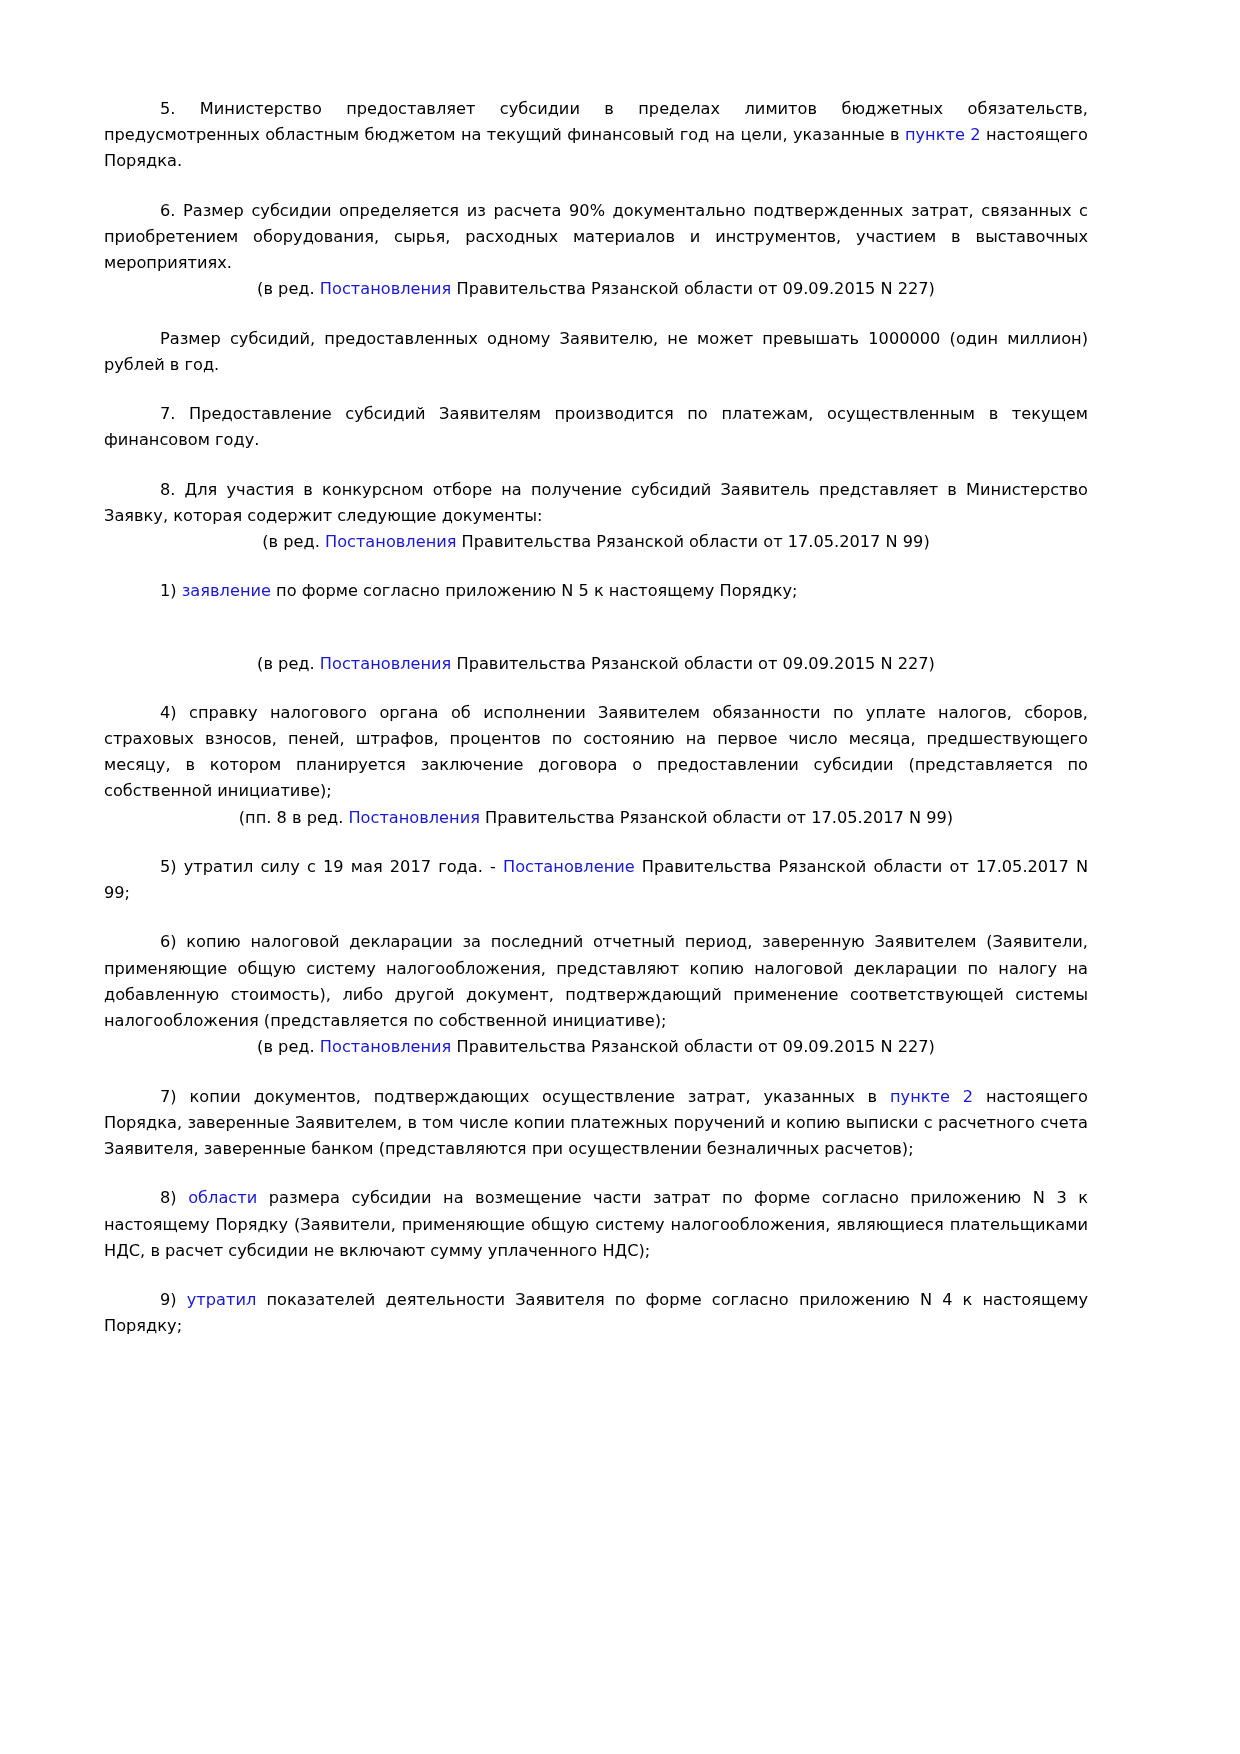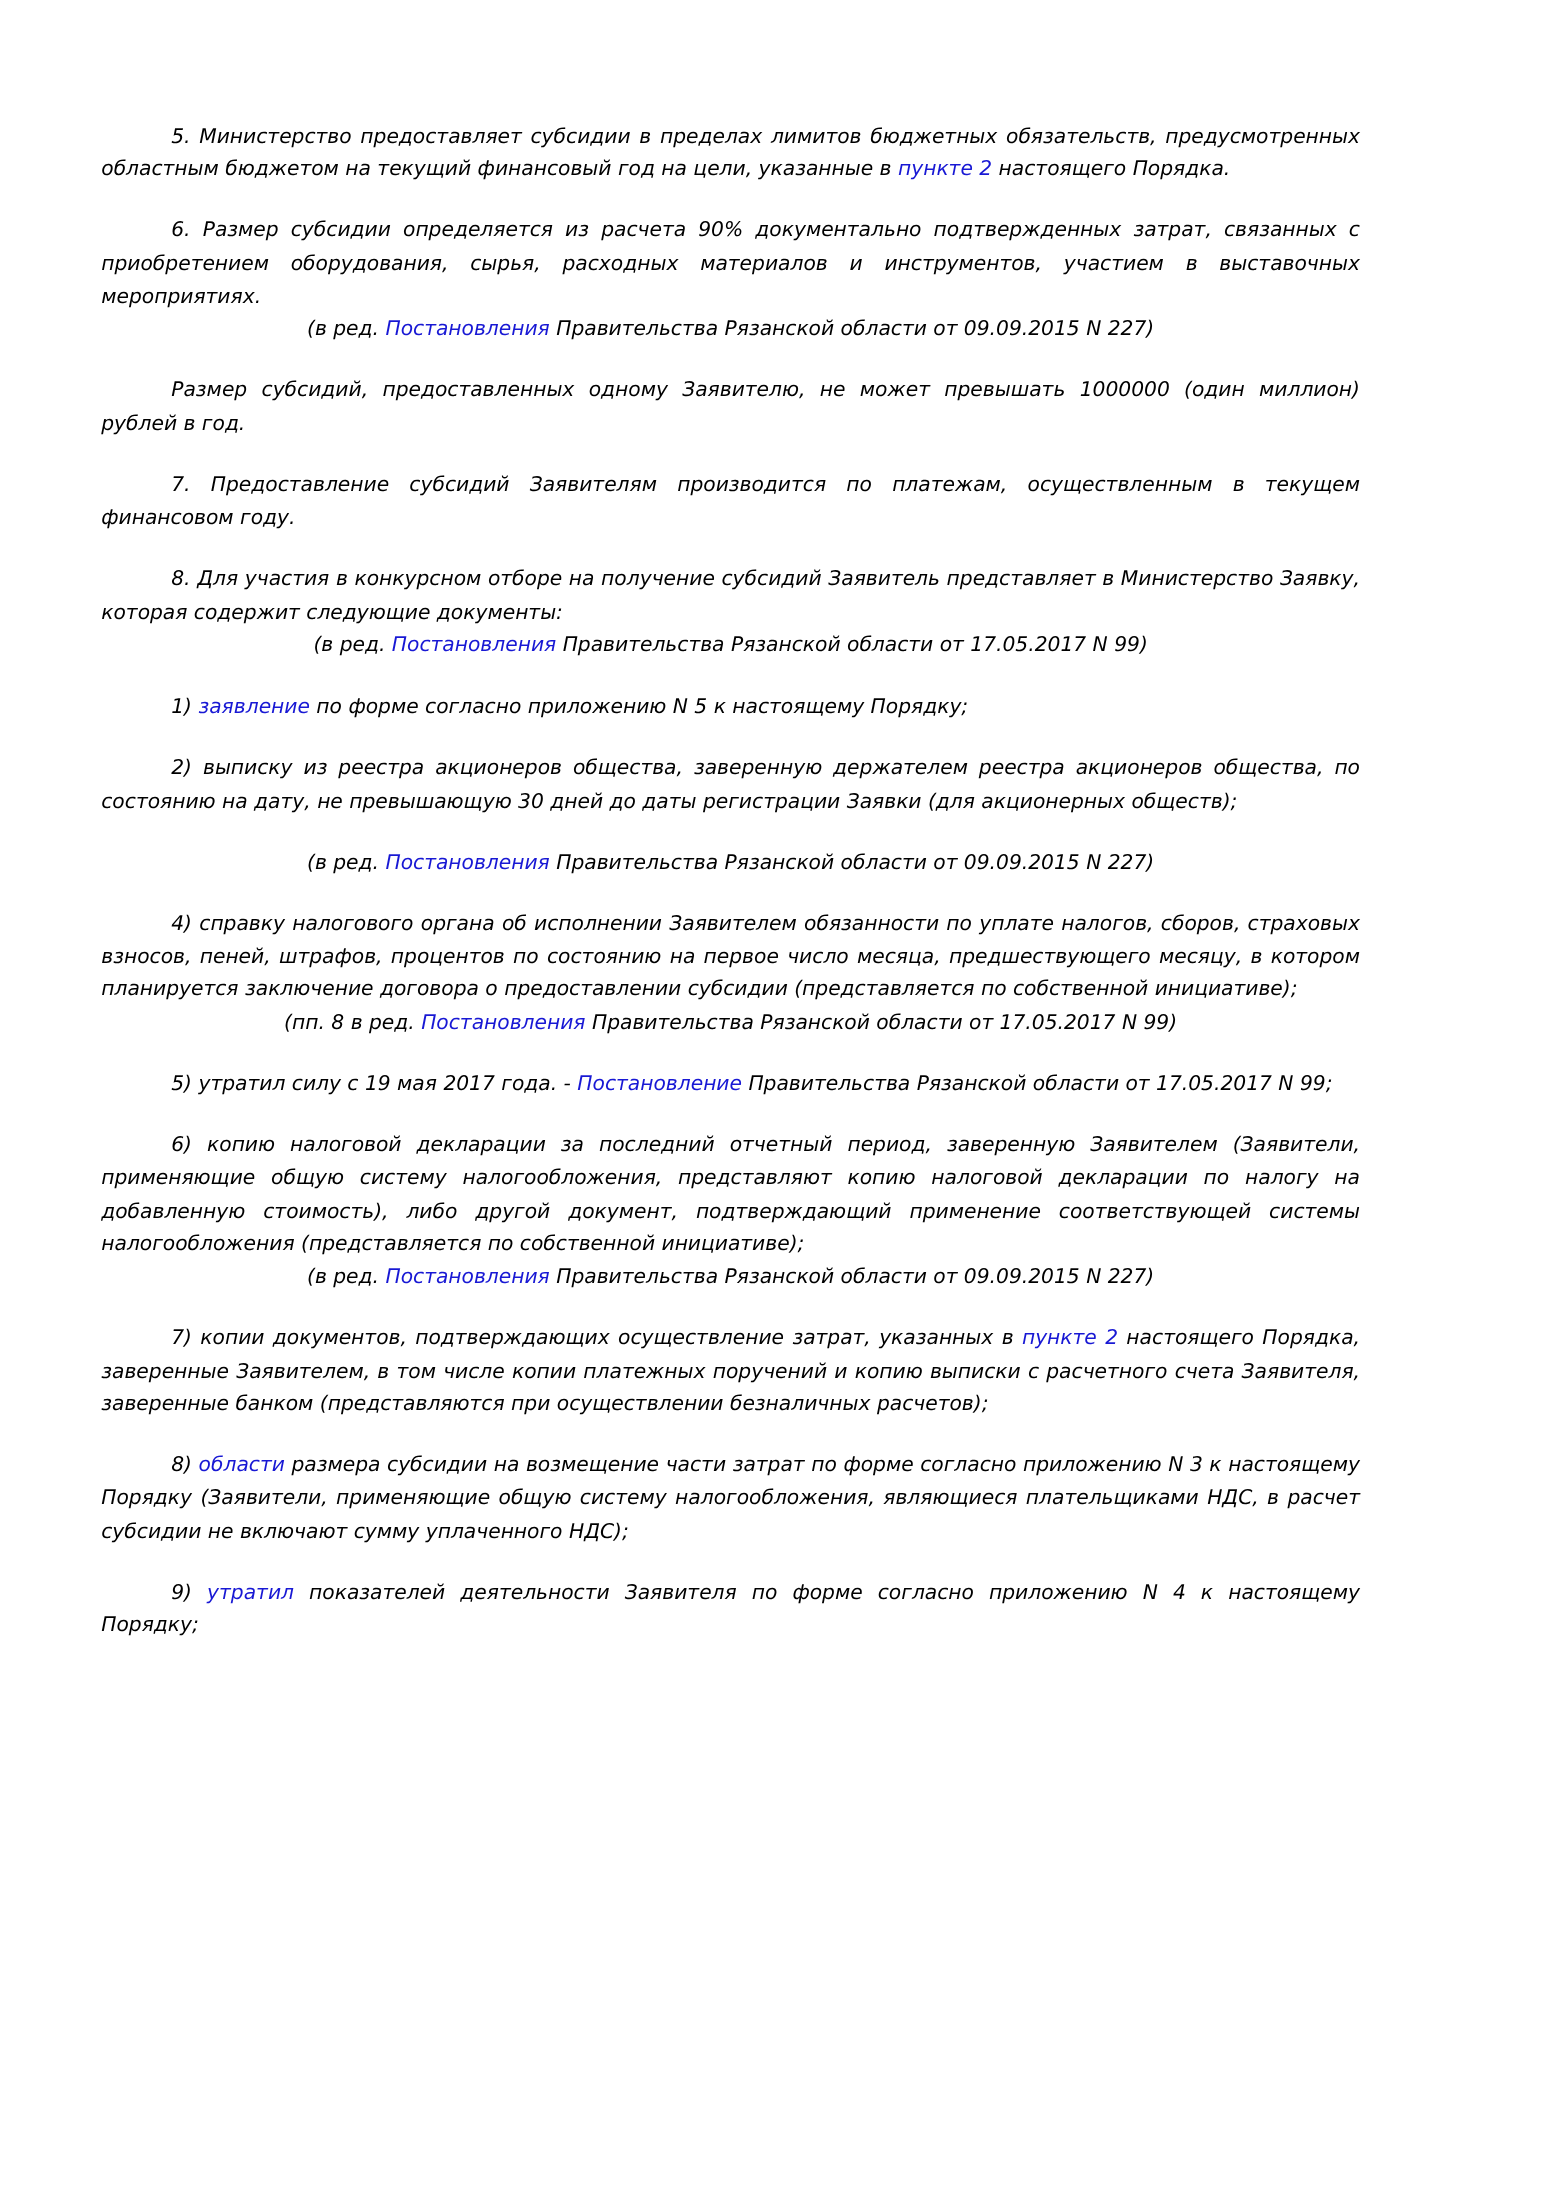--- a/index.html
+++ b/index.html
@@ -10,23 +10,22 @@
   body {
     font-family: "DejaVu Sans", "Liberation Sans", sans-serif;
     color: #000000;
   }
   #page {
     position: relative;
     width: 1228px;
     height: 1754px;
     background: #ffffff;
     box-sizing: border-box;
-    padding: 96px 140px 60px 81px;
+    padding: 96px 140px 60px 104px;
     overflow: hidden;
-    font-style: italic;
   }
   .doc-body {
     font-size: 16.2px;
     line-height: 1.62;
   }
   p.para {
     margin: 0 0 0 0;
     text-align: justify;
     text-indent: 56px;
     text-justify: inter-word;
@@ -56,21 +55,20 @@
       <div class="gap"></div>
       <p class="para"><span>Размер субсидий, предоставленных одному Заявителю, не может превышать 1000000 (один миллион) рублей в год.</span></p>
       <div class="gap"></div>
       <p class="para"><span>7. Предоставление субсидий Заявителям производится по платежам, осуществленным в текущем финансовом году.</span></p>
       <div class="gap"></div>
       <p class="para"><span>8. Для участия в конкурсном отборе на получение субсидий Заявитель представляет в Министерство Заявку, которая содержит следующие документы:</span></p>
       <p class="note"><span>(в ред. </span><a class="lnk" href="#">Постановления</a><span> Правительства Рязанской области от 17.05.2017 N 99)</span></p>
       <div class="gap"></div>
       <p class="para"><span>1) </span><a class="lnk" href="#">заявление</a><span> по форме согласно приложению N 5 к настоящему Порядку;</span></p>
       <div class="gap"></div>
-      <p class="para"><span>2) выписку из реестра акционеров общества, заверенную держателем реестра акционеров общества, по состоянию на дату, не превышающую 30 дней до даты регистрации Заявки (для акционерных обществ);</span></p>
       <div class="gap"></div>
       <p class="note"><span>(в ред. </span><a class="lnk" href="#">Постановления</a><span> Правительства Рязанской области от 09.09.2015 N 227)</span></p>
       <div class="gap"></div>
       <p class="para"><span>4) справку налогового органа об исполнении Заявителем обязанности по уплате налогов, сборов, страховых взносов, пеней, штрафов, процентов по состоянию на первое число месяца, предшествующего месяцу, в котором планируется заключение договора о предоставлении субсидии (представляется по собственной инициативе);</span></p>
       <p class="note"><span>(пп. 8 в ред. </span><a class="lnk" href="#">Постановления</a><span> Правительства Рязанской области от 17.05.2017 N 99)</span></p>
       <div class="gap"></div>
       <p class="para"><span>5) утратил силу с 19 мая 2017 года. - </span><a class="lnk" href="#">Постановление</a><span> Правительства Рязанской области от 17.05.2017 N 99;</span></p>
       <div class="gap"></div>
       <p class="para"><span>6) копию налоговой декларации за последний отчетный период, заверенную Заявителем (Заявители, применяющие общую систему налогообложения, представляют копию налоговой декларации по налогу на добавленную стоимость), либо другой документ, подтверждающий применение соответствующей системы налогообложения (представляется по собственной инициативе);</span></p>
       <p class="note"><span>(в ред. </span><a class="lnk" href="#">Постановления</a><span> Правительства Рязанской области от 09.09.2015 N 227)</span></p>

